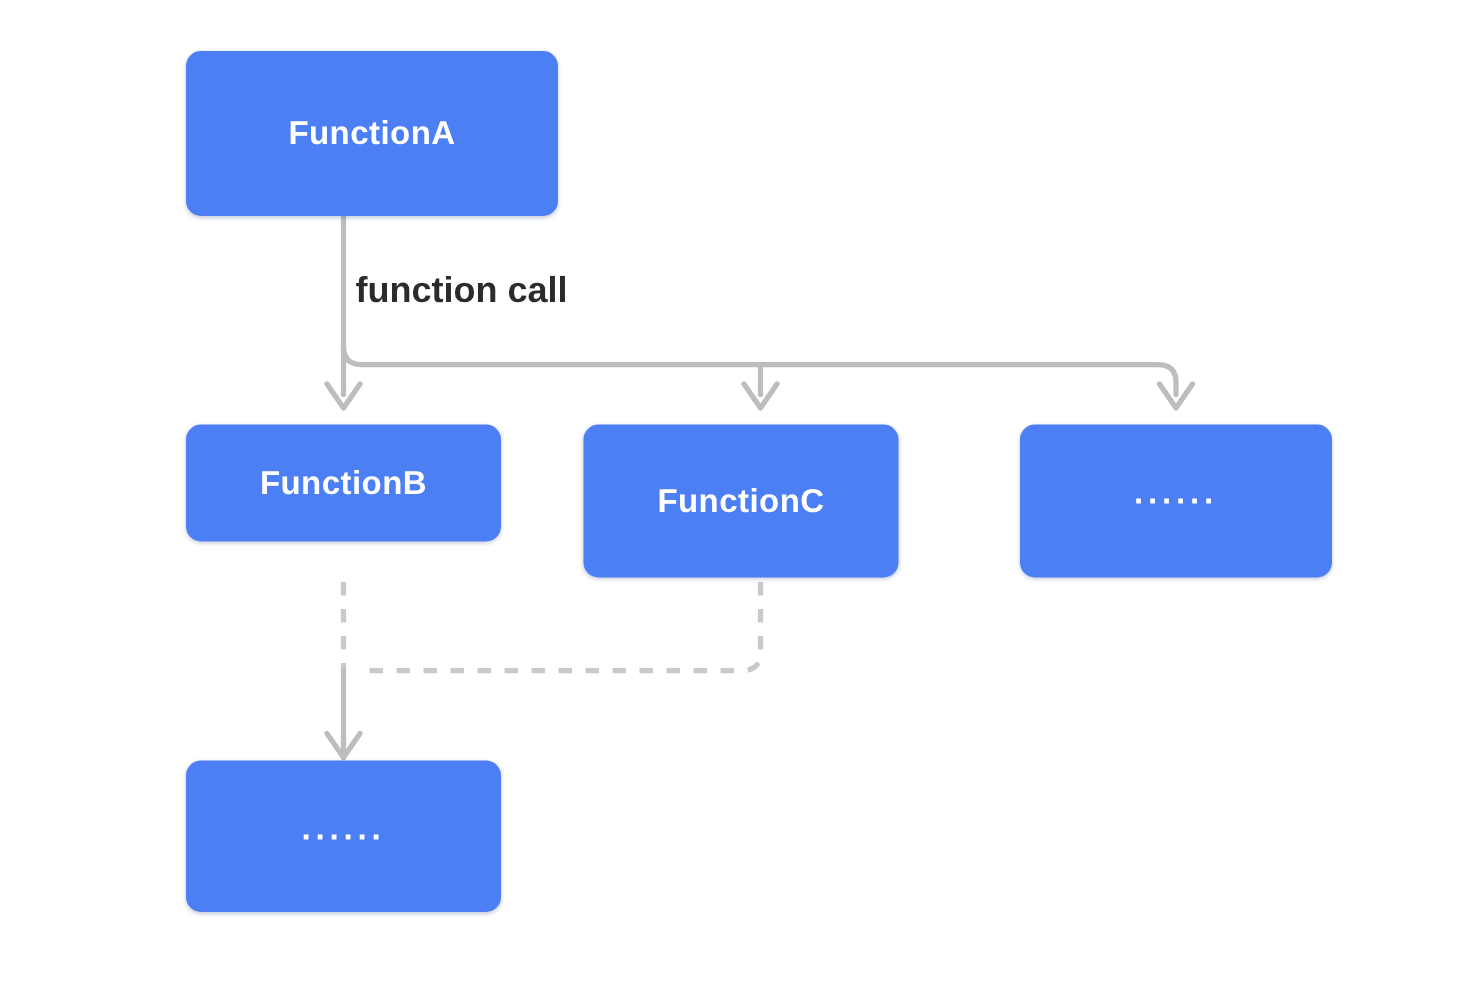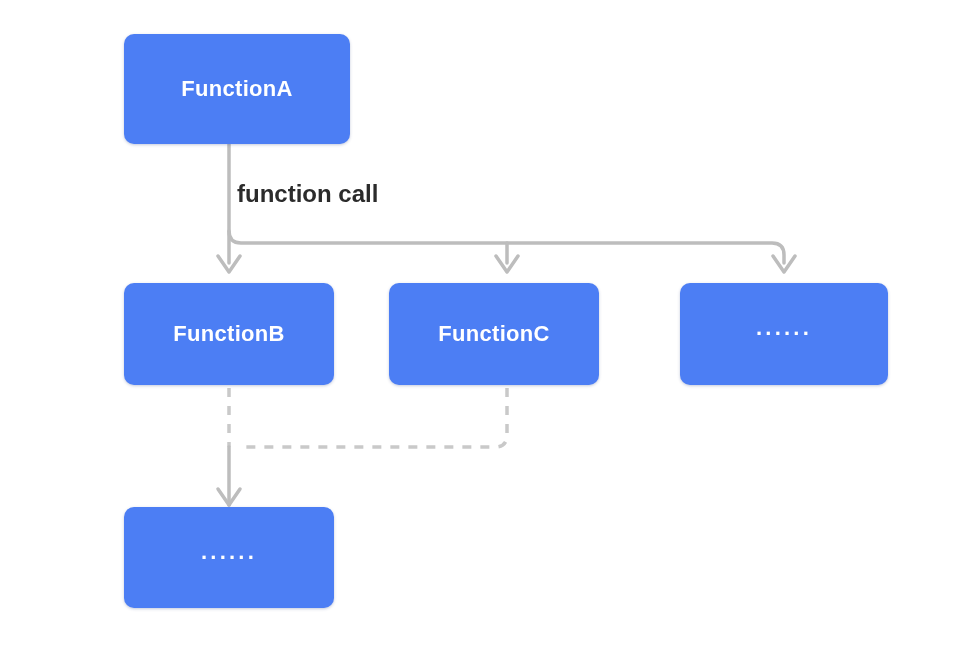--- a/index.html
+++ b/index.html
@@ -75,27 +75,27 @@
     <path d="M 773 256 L 784 272 L 795 256" fill="none" stroke="#bdbdbd" stroke-width="3.5" stroke-linecap="round" stroke-linejoin="round"></path>
 
     <path d="M 229 388 L 229 447" fill="none" stroke="#c9c9c9" stroke-width="3.5" stroke-dasharray="9 9" stroke-linecap="butt"></path>
 
     <path d="M 507 388 L 507 435 Q 507 447 495 447 L 241 447" fill="none" stroke="#c9c9c9" stroke-width="3.5" stroke-dasharray="9 9" stroke-linecap="butt" stroke-linejoin="round"></path>
 
     <path d="M 229 447 L 229 505" fill="none" stroke="#bdbdbd" stroke-width="3.5" stroke-linecap="round"></path>
     <path d="M 218 489 L 229 505 L 240 489" fill="none" stroke="#bdbdbd" stroke-width="3.5" stroke-linecap="round" stroke-linejoin="round"></path>
   </svg>
 
-  <div class="node" id="node-a" style="left:124px; top:34px; width:226px; height:110px;">
+  <div class="node" id="node-a" style="left:124px; top:34px; width:248px; height:110px;">
     <span class="node-label">FunctionA</span>
   </div>
 
   <div class="edge-label" style="left:237px; top:180px;">function call</div>
 
-  <div class="node" id="node-b" style="left:124px; top:283px; width:210px; height:102px;justify-content:center;">
+  <div class="node" id="node-b" style="left:124px; top:283px; width:210px; height:78px;justify-content:center;">
     <span class="node-label">FunctionB</span>
   </div>
 
   <div class="node" id="node-c" style="left:389px; top:283px; width:210px; height:102px;">
     <span class="node-label">FunctionC</span>
   </div>
 
   <div class="node ellipsis" id="node-more-siblings" style="left:680px; top:283px; width:208px; height:102px;">
     <span class="node-label">······</span>
   </div>

